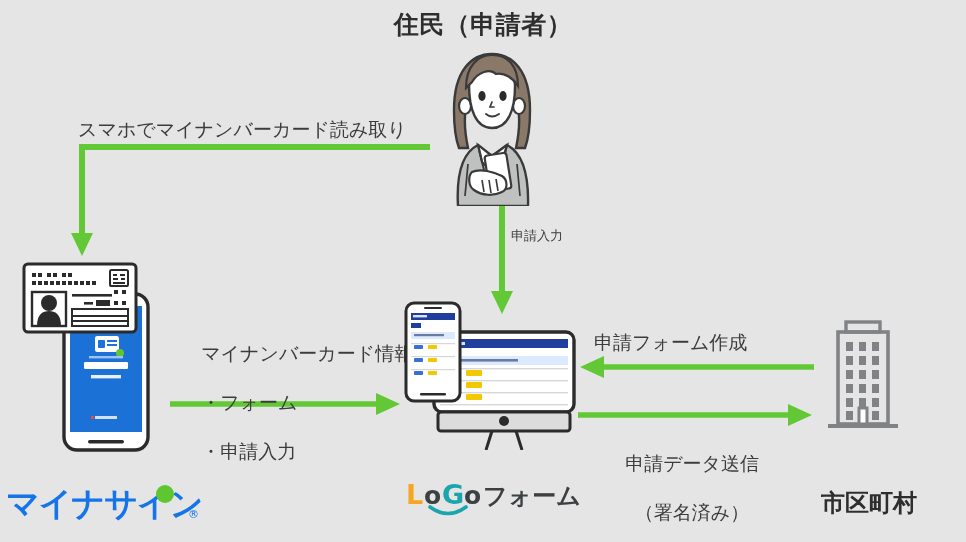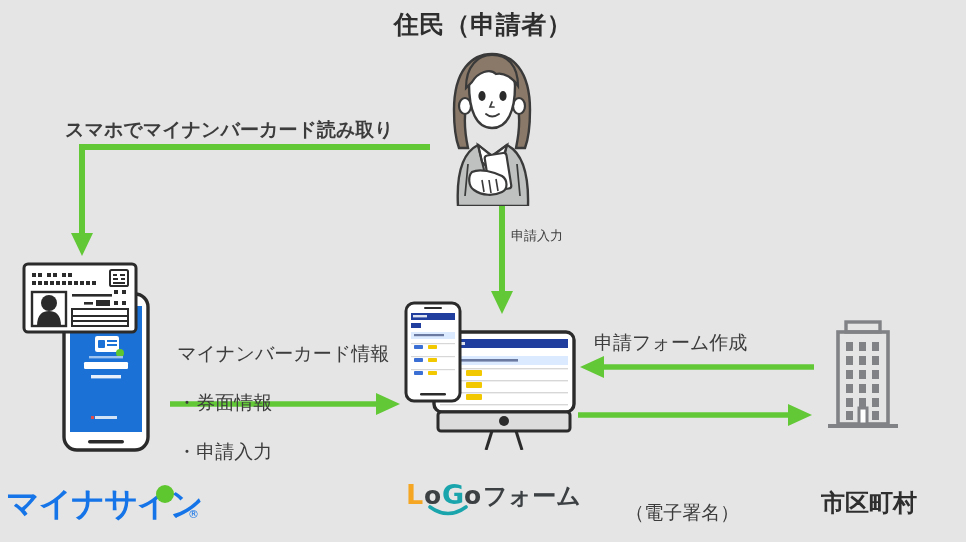--- a/index.html
+++ b/index.html
@@ -32,23 +32,23 @@
     width: 966px;
     text-align: center;
     font-size: 25px;
     font-weight: bold;
     color: #2e2e2e;
     letter-spacing: 0.5px;
   }
 
   
   .label { font-size: 19px; color: #3c3c3c; }
-  #lbl-read      { left: 65px;  top: 118px; font-weight: bold; }
+  #lbl-read      { left: 78px;  top: 118px; }
   #lbl-apply-in  { left: 511px; top: 228px; font-size: 13px; }
-  #lbl-card-info { left: 156px; top: 318px; }
+  #lbl-card-info { left: 180px; top: 318px; }
   #lbl-formmake  { left: 594px; top: 331px; }
   #lbl-senddata  { left: 604px; top: 428px; text-align: center; }
 
   
   #woman { left: 424px; top: 44px; width: 136px; height: 162px; }
 
   
   #phone-left { left: 62px; top: 292px; width: 88px; height: 160px; }
   #mycard { left: 22px; top: 262px; width: 116px; height: 72px; }
 
@@ -229,21 +229,21 @@
   </div>
 
   <div class="abs" style="left:170px; top:392px; width:232px; height:24px;">
     <svg viewBox="0 0 232 24" width="232" height="24">
       <path d="M0 12 L210 12" fill="none" stroke="#62c836" stroke-width="5.5"></path>
       <path d="M230 12 L206 1 L206 23 Z" fill="#62c836"></path>
     </svg>
   </div>
   <div class="txt label" id="lbl-card-info">
     <span>マイナンバーカード情報</span><br>
-    <span>・券面情報</span><br>
+    <span>・フォーム</span><br>
     <span>・申請入力</span>
   </div>
 
   <div class="abs" id="monitor">
     <svg viewBox="0 0 144 120" width="144" height="120">
 
       <rect x="2" y="2" width="140" height="80" rx="8" fill="#ffffff" stroke="#2b2b2b" stroke-width="3.4"></rect>
 
       <rect x="8" y="9" width="128" height="9" fill="#1f3e9e"></rect>
       <rect x="11" y="12" width="22" height="3" fill="#ffffff" opacity="0.85"></rect>
@@ -306,22 +306,22 @@
   </div>
   <div class="txt label" id="lbl-formmake">申請フォーム作成</div>
 
   <div class="abs" style="left:578px; top:404px; width:236px; height:22px;">
     <svg viewBox="0 0 236 22" width="236" height="22">
       <path d="M0 11 L212 11" fill="none" stroke="#62c836" stroke-width="5.5"></path>
       <path d="M234 11 L210 0 L210 22 Z" fill="#62c836"></path>
     </svg>
   </div>
   <div class="txt label" id="lbl-senddata">
-    <br>
-    <span>（電子署名）</span>
+    <span>申請データ送信</span><br>
+    <span>（署名済み）</span>
   </div>
 
   <div class="abs" id="building">
     <svg viewBox="0 0 74 130" width="74" height="130">
 
       <rect x="20" y="4" width="34" height="10" fill="none" stroke="#808285" stroke-width="3.4"></rect>
 
       <rect x="12" y="14" width="50" height="92" fill="none" stroke="#808285" stroke-width="3.6"></rect>
 
       <g fill="#808285">

